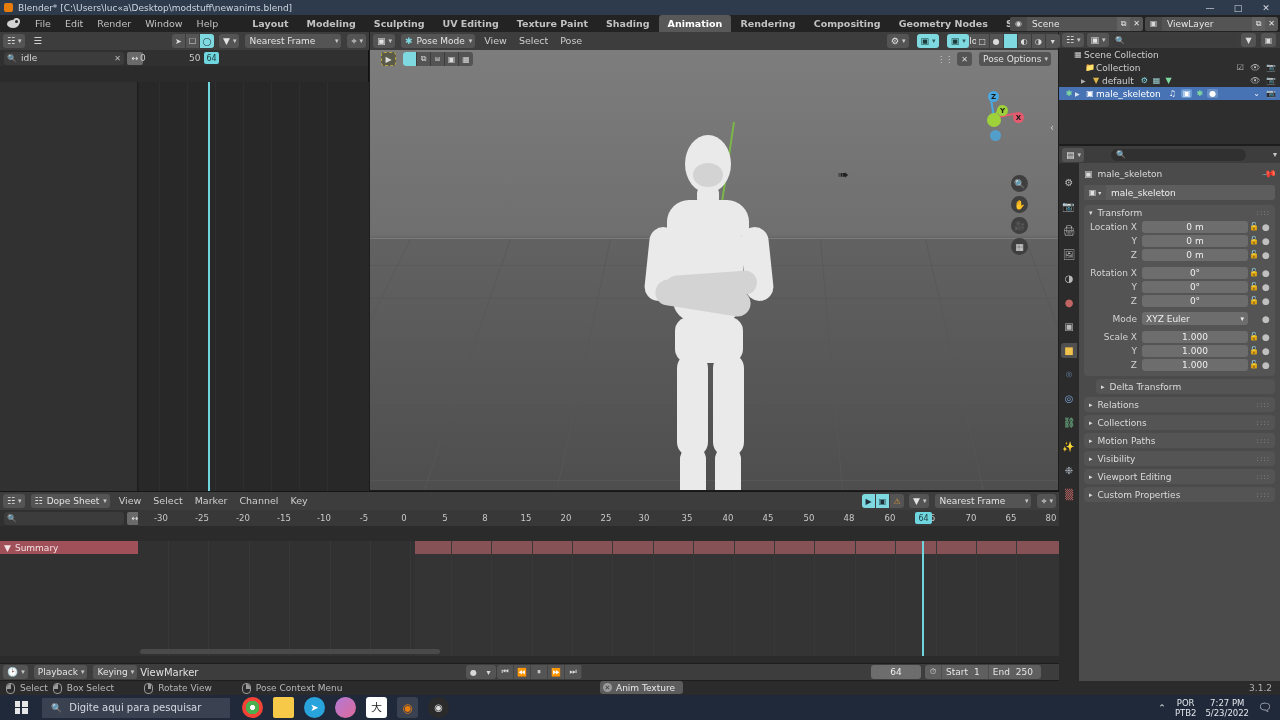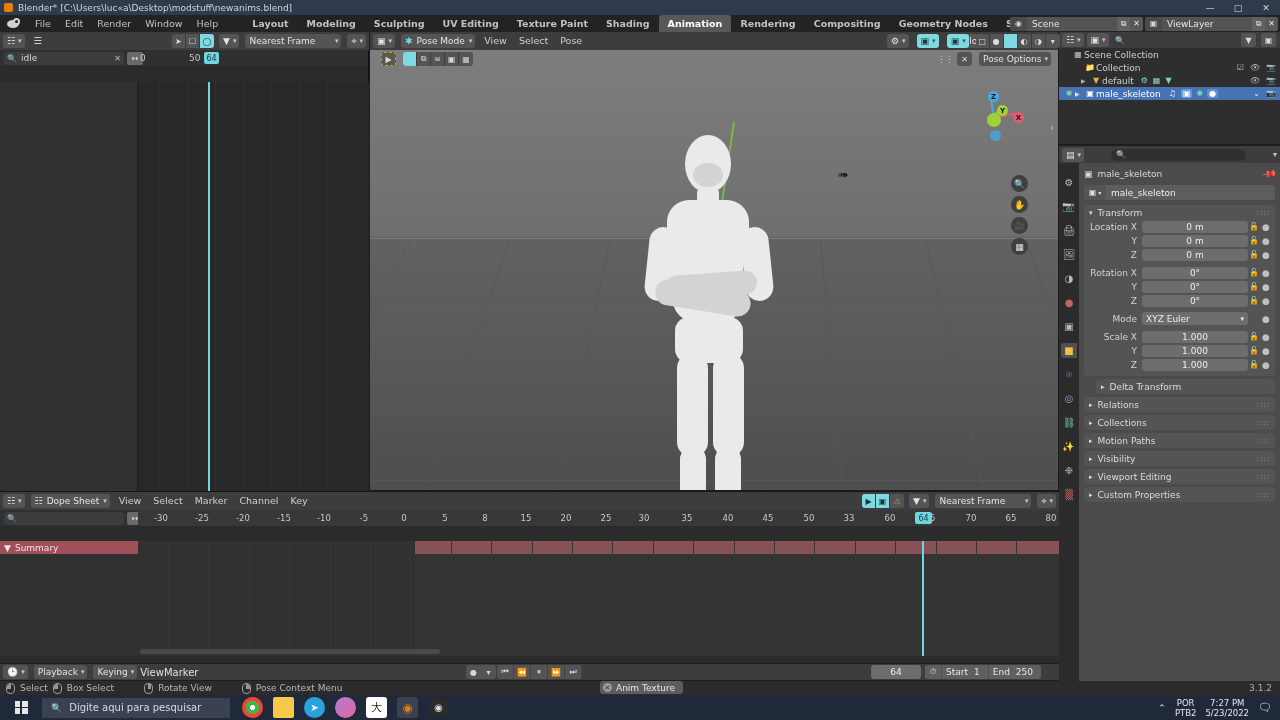--- a/index.html
+++ b/index.html
@@ -757,21 +757,21 @@
         <div class="tk" style="left:307px">5</div>
         <div class="tk" style="left:347px">8</div>
         <div class="tk" style="left:388px">15</div>
         <div class="tk" style="left:428px">20</div>
         <div class="tk" style="left:468px">25</div>
         <div class="tk" style="left:506px">30</div>
         <div class="tk" style="left:549px">35</div>
         <div class="tk" style="left:590px">40</div>
         <div class="tk" style="left:630px">45</div>
         <div class="tk" style="left:671px">50</div>
-        <div class="tk" style="left:711px">33</div>
+        <div class="tk" style="left:711px">48</div>
         <div class="tk" style="left:752px">60</div>
         <div class="tk" style="left:792px">65</div>
         <div class="tk" style="left:833px">70</div>
         <div class="tk" style="left:873px">65</div>
         <div class="tk" style="left:913px">80</div>
         <div style="position:absolute;left:777px;top:2px;width:17px;height:12px;background:#6fd6df;border-radius:2px;
              display:flex;align-items:center;justify-content:center;font-size:8px;color:#1d3a3d;">64</div>
       </div>
     </div>
 

